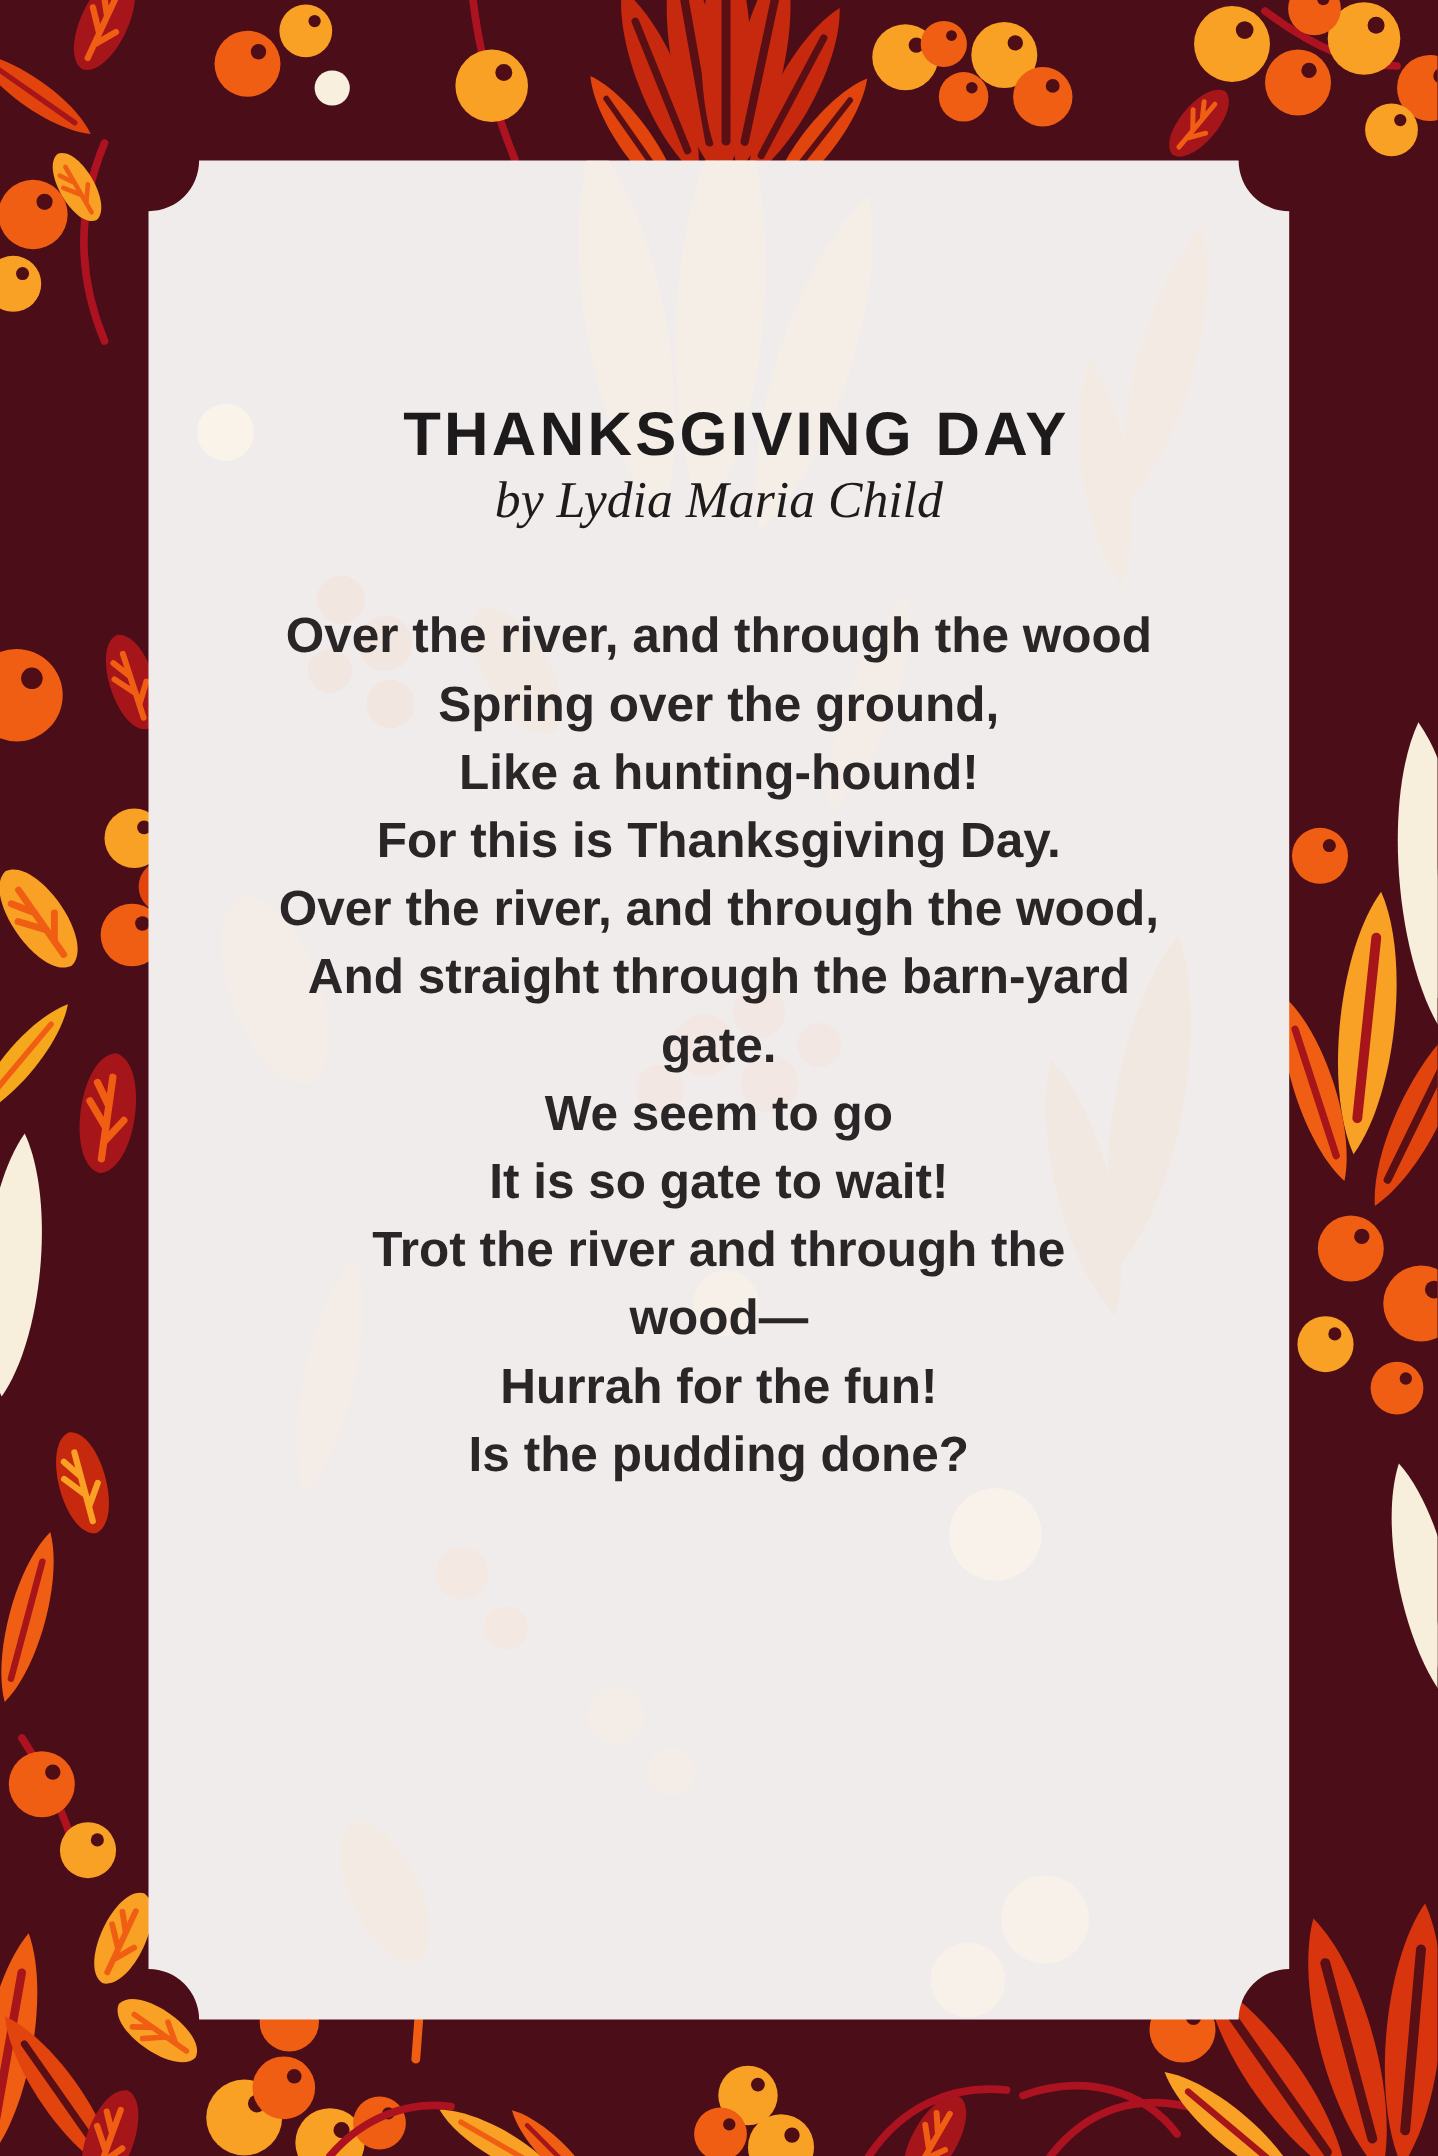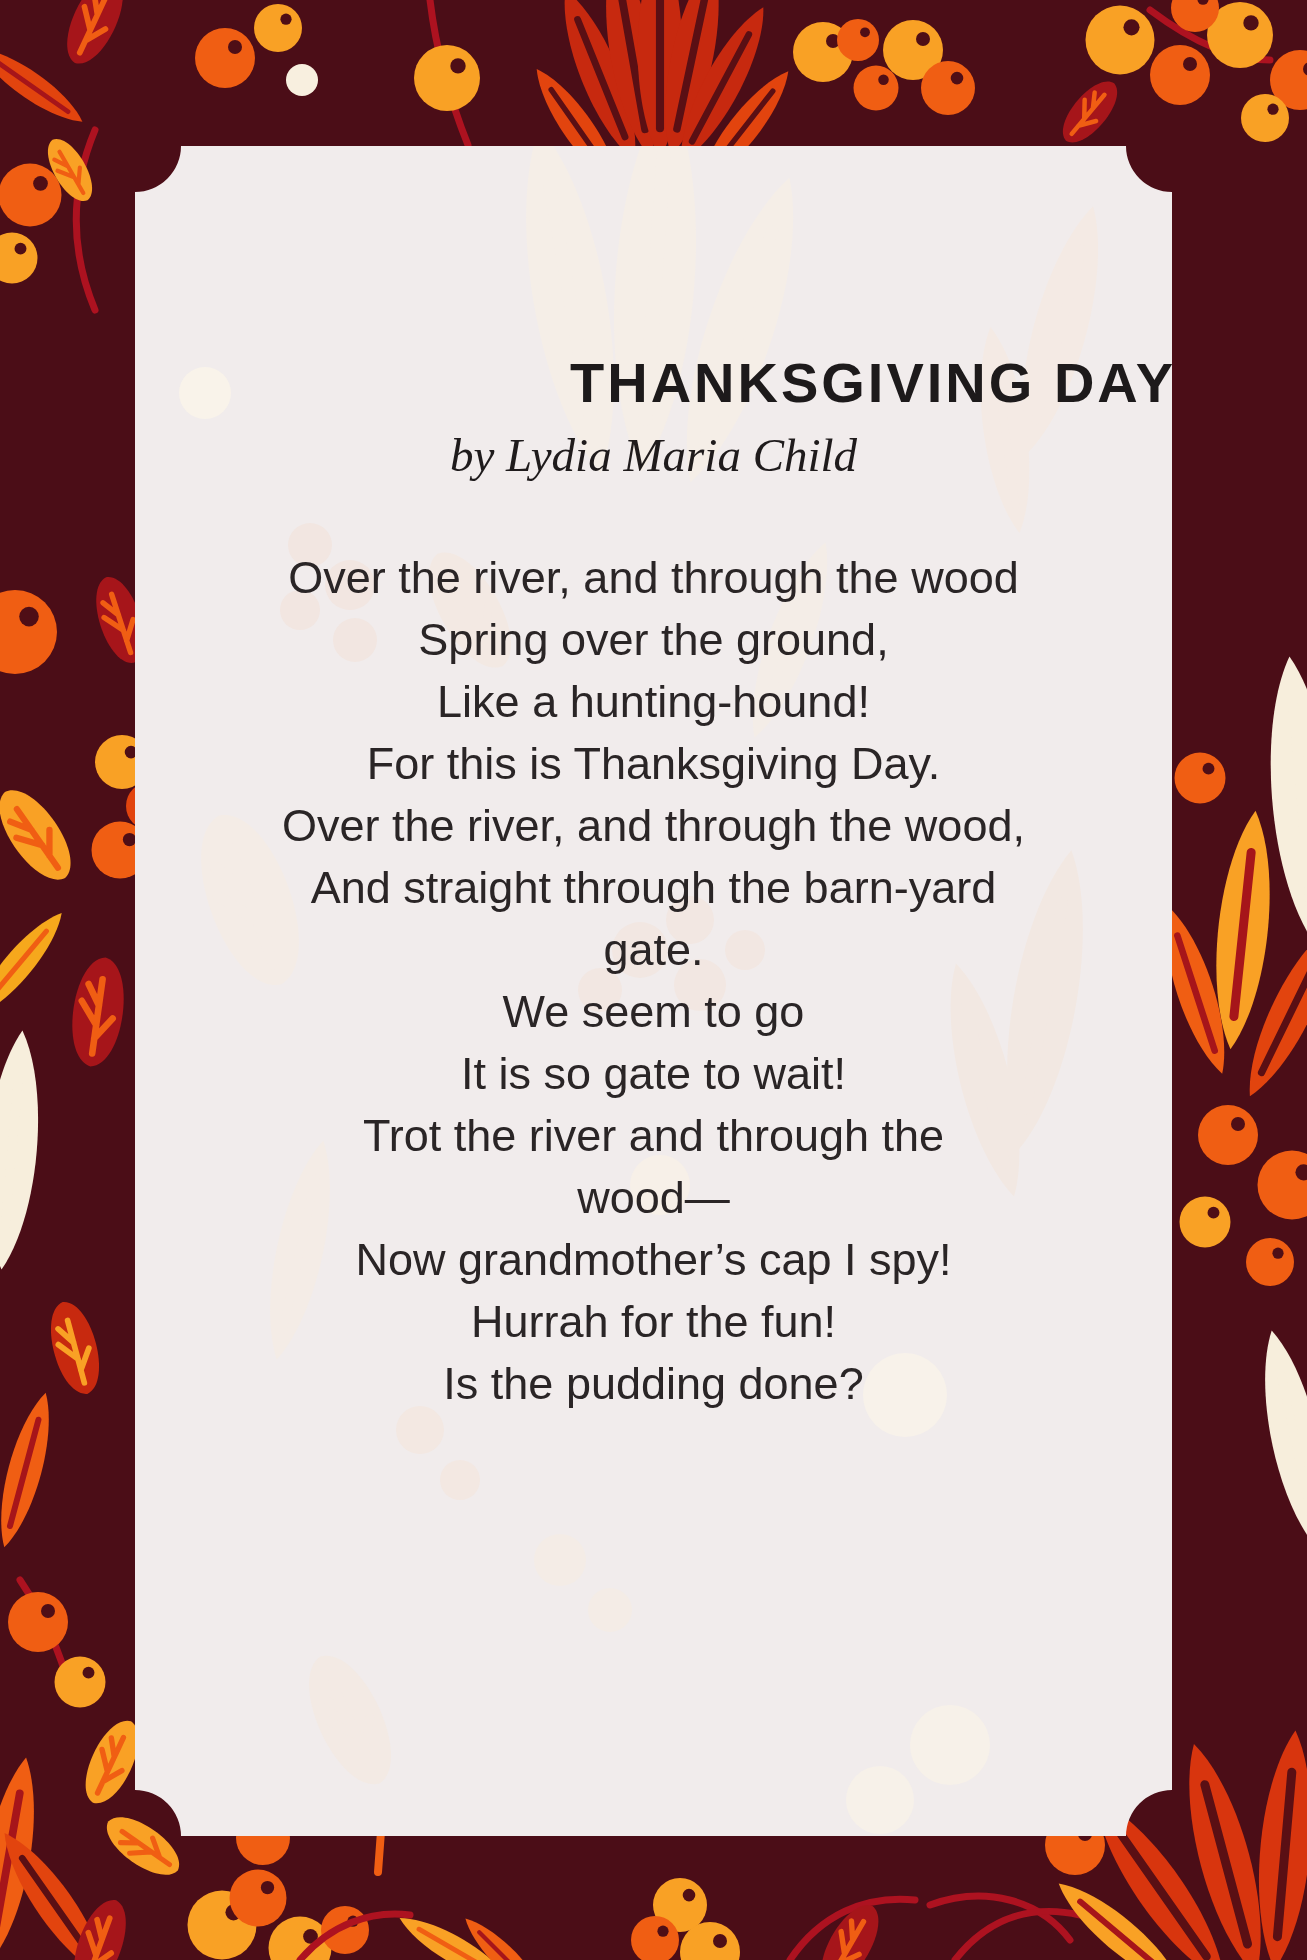--- a/index.html
+++ b/index.html
@@ -12,28 +12,28 @@
   .lv{stroke:var(--lv,#A6151A);stroke-width:6;fill:none;stroke-linecap:round;}
   .bf{fill:var(--bf,#F05E13);}
   .bd{fill:var(--bd,#4F0E16);}
   .br{stroke:#AD1220;stroke-width:7;fill:none;stroke-linecap:round;}
   .stem{stroke:#F05E13;stroke-width:8;fill:none;stroke-linecap:round;}
   .card-shape{fill:#F1ECEC;}
   .wm{stroke:none;}
 
   .card-content{position:absolute;left:135px;top:146px;width:1037px;height:1690px;
                 text-align:center;color:#241F20;}
-  .title{position:absolute;top:205px;left:0;width:100%;margin:4px;
+  .title{position:absolute;top:205px;left:0;width:100%;margin:16px;
          font-size:56px;line-height:56px;font-weight:700;letter-spacing:3px;
-         color:#1D1A1B;white-space:nowrap;text-align:right;}
+         color:#1D1A1B;white-space:nowrap;}
   .byline{position:absolute;top:286px;left:0;width:100%;
           font-family:"Liberation Serif",serif;font-style:italic;
           font-size:47px;line-height:46px;color:#1F1B1C;white-space:nowrap;}
   .poem{position:absolute;top:401px;left:0;width:100%;
-        font-size:45px;font-weight:400;color:#2A2526;}
+        font-size:45px;font-weight:700;color:#2A2526;}
   .pl{line-height:62px;white-space:nowrap;}
 </style>
 </head>
 <body>
 
 <div class="canvas">
 
   <svg class="art" viewBox="0 0 1307 1960" aria-hidden="true">
     <defs>
       <g id="lleafG">
@@ -208,18 +208,17 @@
       <div class="pl">Spring over the ground,</div>
       <div class="pl">Like a hunting-hound!</div>
       <div class="pl">For this is Thanksgiving Day.</div>
       <div class="pl">Over the river, and through the wood,</div>
       <div class="pl">And straight through the barn-yard</div>
       <div class="pl">gate.</div>
       <div class="pl">We seem to go</div>
       <div class="pl">It is so gate to wait!</div>
       <div class="pl">Trot the river and through the</div>
       <div class="pl">wood—</div>
-      <div class="pl">Now grandmother’s cap I spy!</div>
       <div class="pl">Hurrah for the fun!</div>
       <div class="pl">Is the pudding done?</div>
     </div>
   </div>
 </div>
 
 </body></html>

